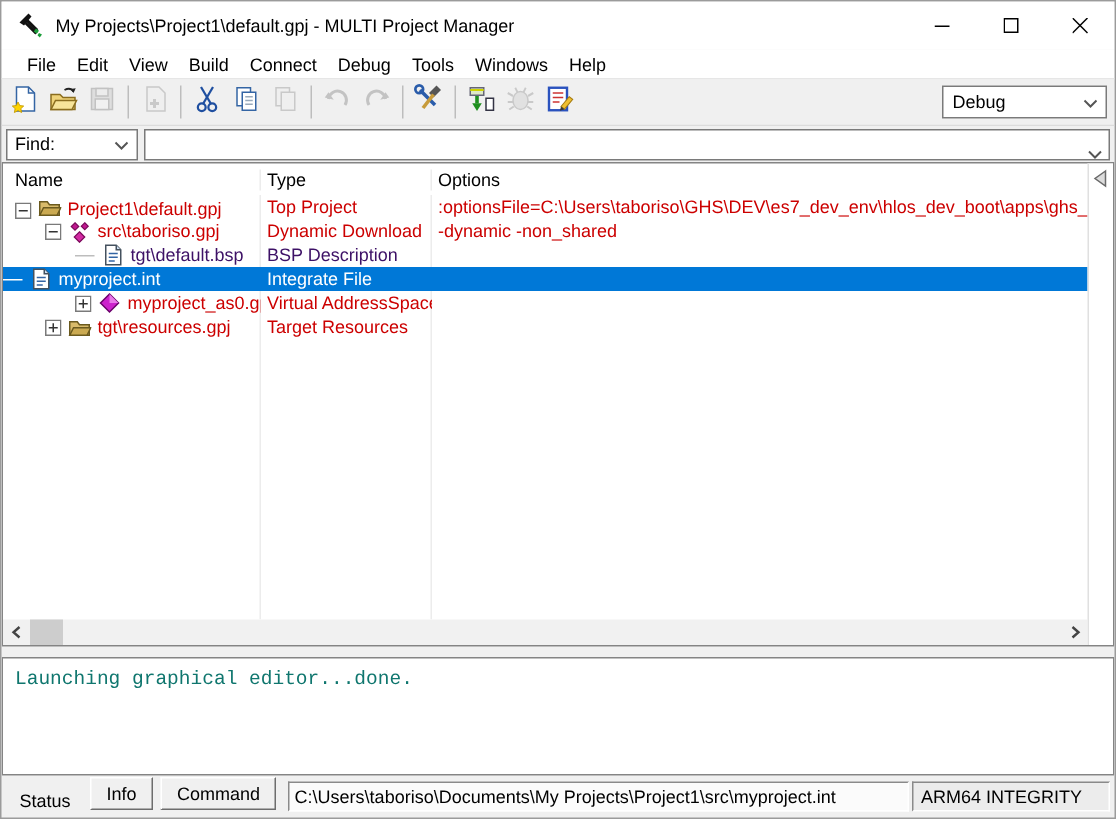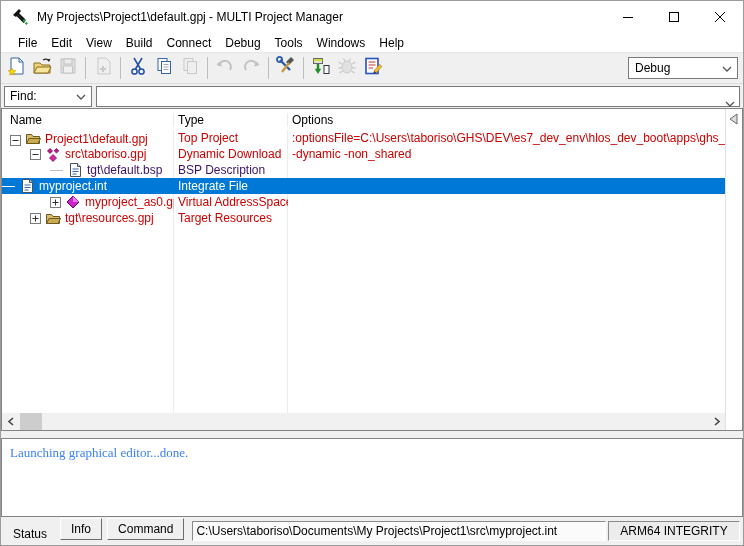--- a/index.html
+++ b/index.html
@@ -70,35 +70,35 @@
   .sb-arrow { width:17px; height:17px; display:flex; align-items:center; justify-content:center; flex:none; }
   .sb-thumb { width:22px; height:17px; background:#cdcdcd; flex:none; margin-left:1px; }
   .sb-right { margin-left:auto; }
   .tree-rail { width:17px; flex:none; background:#fff; border-left:1px solid #e0e0e0;
                display:flex; flex-direction:column; align-items:center; }
   .rail-btn { width:16px; height:16px; margin-top:2px; display:flex; align-items:center; justify-content:center; }
 
   
   .logpanel { margin-top:7px; height:79px; flex:none; border:1px solid #848484; background:#fff;
               overflow:hidden; }
-  .logpanel pre { font-family:Liberation Serif, serif; font-size:13px;
-                  color:#3b82f6; padding:6px 8px; }
+  .logpanel pre { font-family:Liberation Mono, monospace; font-size:13px;
+                  color:#0f766e; padding:6px 8px; }
 
   
   .bottombar { flex:1; min-height:26px; display:flex; align-items:center; padding:1px 3px 2px 4px; }
   .tab { font-size:12px; color:#000; }
   .tab.active { padding:4px 8px 2px 8px; background:#f0f0f0; }
   .tab.raised { padding:3px 10px; background:#f0f0f0; border:1px solid;
                 border-color:#ffffff #6d6d6d #6d6d6d #ffffff; margin-left:5px; margin-bottom:3px; }
   .status-path { flex:1; height:20px; margin-left:8px; font-size:12px; color:#000; background:#fbfbfb;
                  border:1px solid; border-color:#8a8a8a #ffffff #ffffff #8a8a8a; padding:2px 3px;
                  white-space:nowrap; overflow:hidden; }
   .status-target { width:132px; flex:none; height:20px; margin-left:2px; font-size:12px; color:#000;
                    background:#ececec; border:1px solid; border-color:#8a8a8a #ffffff #ffffff #8a8a8a;
-                   padding:2px 5px; white-space:nowrap; overflow:hidden;text-align:center; }
+                   padding:2px 5px; white-space:nowrap; overflow:hidden; }
 </style>
 </head>
 <body>
 
 <div class="window">
 
   <div class="titlebar">
     <span class="app-icon">
       <svg width="18" height="18" viewBox="0 0 18 18">
         <polygon points="2,7 8,1 10,3 5,9" fill="#111"></polygon>

